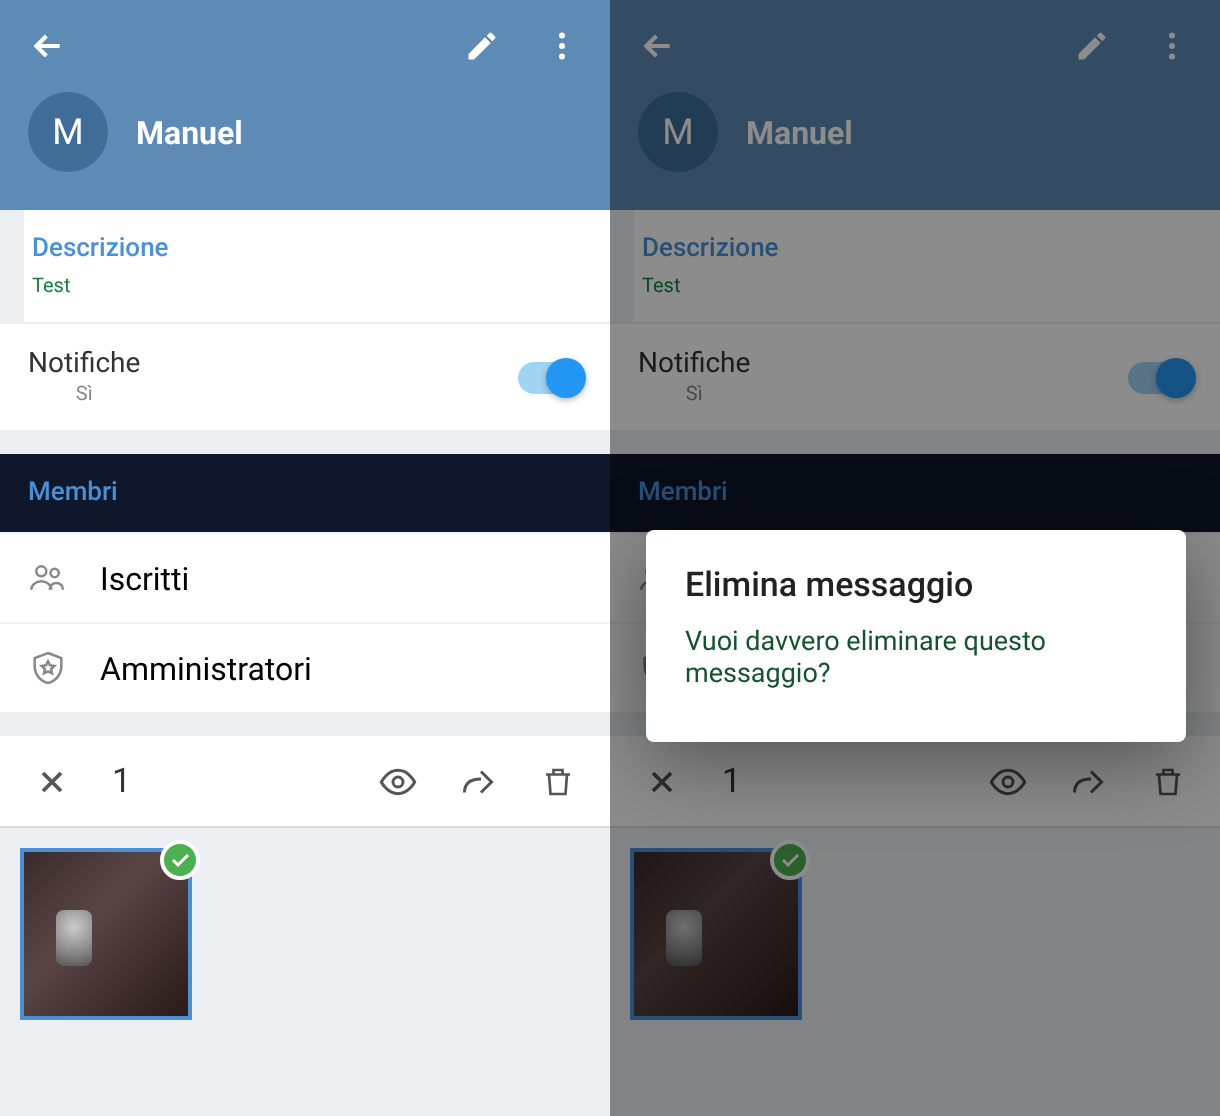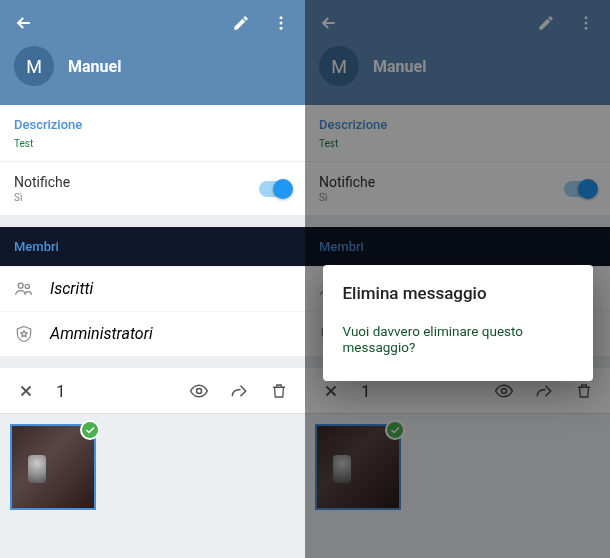--- a/index.html
+++ b/index.html
@@ -5,45 +5,45 @@
   * { margin: 0; padding: 0; box-sizing: border-box; font-family: -apple-system, Roboto, Arial, sans-serif; }
   body { width: 610px; height: 558px; display: flex; background: #fff; overflow: hidden; }
   .pane { width: 305px; height: 558px; position: relative; background: #eceff1; overflow: hidden; }
   .header { height: 105px; background: #5e8bb5; position: relative; color: #fff; }
   .topbar { height: 46px; display: flex; align-items: center; padding: 0 4px; }
   .tb-left { flex: 1; display: flex; align-items: center; }
   .tb-btn { width: 40px; height: 40px; display: flex; align-items: center; justify-content: center; cursor: pointer; }
   .profile-row { display: flex; align-items: center; padding: 0 14px 14px; gap: 14px; }
   .avatar { width: 40px; height: 40px; border-radius: 50%; background: #3f6d97; display: flex; align-items: center; justify-content: center; font-size: 18px; color: #fff; }
   .name { font-size: 16px; font-weight: 700; color: #fff; }
-  .section { background: #fff; padding: 12px 14px; }
+  .section { background: #fff; padding: 12px 4px; margin-left: 12px; }
   .sec-title { color: #4a90d9; font-size: 13px; font-weight: 500; margin-bottom: 6px; }
   .sec-value { font-size: 10px; color: #15803d; }
   .notif-row { display: flex; align-items: center; justify-content: space-between; padding: 12px 14px; background: #fff; border-top: 1px solid #eee; }
-  .notif-left { display: flex; flex-direction: column; gap: 2px; }
+  .notif-left { display: flex; flex-direction: column; gap: 2px; text-align: center; }
   .notif-label { font-size: 14px; color: #333; }
   .notif-sub { font-size: 10px; color: #888; }
   .toggle { width: 32px; height: 16px; border-radius: 10px; background: #a0d4f4; position: relative; cursor: pointer; }
   .toggle::after { content: ""; position: absolute; right: -2px; top: -2px; width: 20px; height: 20px; border-radius: 50%; background: #2196f3; box-shadow: 0 1px 3px rgba(0,0,0,0.3); }
   .gap { height: 12px; }
   .members-head { background: #0f172a; padding: 12px 14px 6px; }
-  .mem-row { background: #fff; padding: 12px 14px; display: flex; align-items: flex-start; gap: 16px; border-top: 1px solid #f4f4f4; cursor: pointer; font-style: italic; }
+  .mem-row { background: #fff; padding: 12px 14px; display: flex; align-items: flex-end; gap: 16px; border-top: 1px solid #f4f4f4; cursor: pointer; }
   .mem-row span.icon { width: 20px; color: #888; }
   .selectbar { height: 46px; background: #fff; display: flex; align-items: center; padding: 0 10px; gap: 8px; border-bottom: 1px solid #ddd; }
   .selectbar .count { flex: 1; font-size: 17px; color: #333; padding-left: 6px; }
   .sb-btn { width: 32px; height: 32px; display: flex; align-items: center; justify-content: center; color: #555; cursor: pointer; }
   .thumb-area { padding: 10px; display: flex; gap: 8px; }
   .thumb { width: 86px; height: 86px; position: relative; border: 2px solid #4a90d9; background: linear-gradient(135deg, #3a2a2a 0%, #5a4545 40%, #2a1a1a 100%); cursor: pointer; }
   .thumb::before { content: ""; position: absolute; left: 20%; top: 35%; width: 18px; height: 28px; background: radial-gradient(circle at 50% 30%, #ccc 0%, #888 60%, #555 100%); border-radius: 4px; }
   .check { position: absolute; top: -6px; right: -6px; width: 20px; height: 20px; border-radius: 50%; background: #4caf50; border: 2px solid #fff; display: flex; align-items: center; justify-content: center; }
   .check svg { width: 12px; height: 12px; }
 
   .pane.dim::before { content: ""; position: absolute; inset: 0; background: rgba(0,0,0,0.45); z-index: 5; }
   .dialog { position: absolute; left: 50%; top: 265px; transform: translateX(-50%); width: 270px; background: #fff; border-radius: 4px; box-shadow: 0 10px 40px rgba(0,0,0,0.4); z-index: 10; padding: 18px 20px 8px; }
-  .dlg-title { font-size: 17px; font-weight: 500; color: #222; margin-bottom: 20px; }
+  .dlg-title { font-size: 17px; font-weight: 500; color: #222; margin-bottom: 10px; }
   .dlg-msg { font-size: 13.5px; color: #14532d; margin-bottom: 18px; }
   .dlg-actions { display: flex; justify-content: flex-end; gap: 8px; }
   .dlg-btn { padding: 8px 10px; font-size: 13px; font-weight: 600; cursor: pointer; background: none; border: none; letter-spacing: 0.3px; }
   .dlg-cancel { color: #4a90d9; }
   .dlg-confirm { color: #e53935; }
   svg { display: block; }
 </style>
 </head>
 <body>
 

